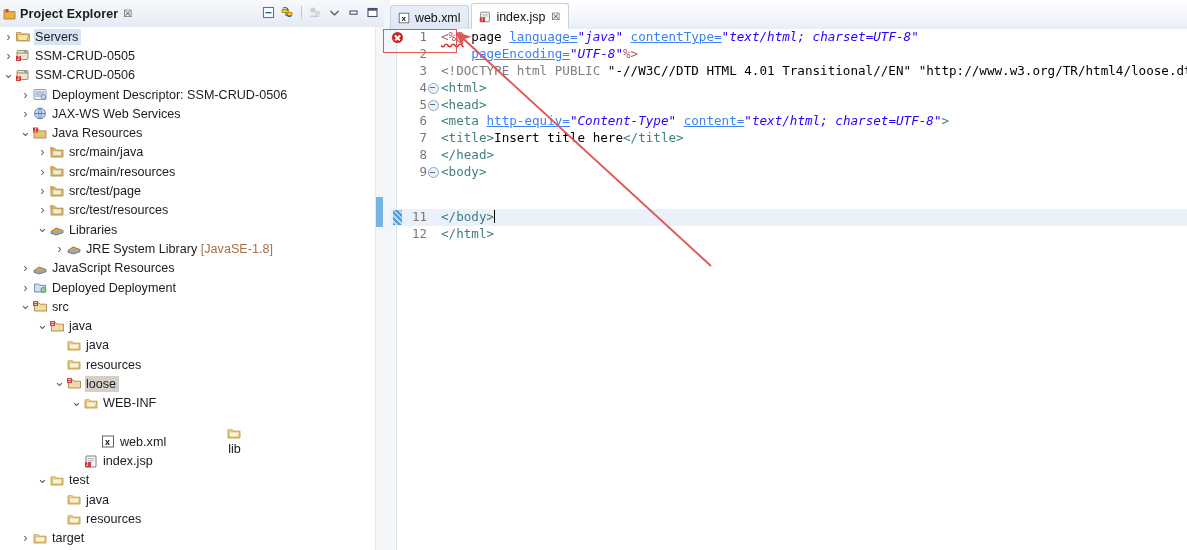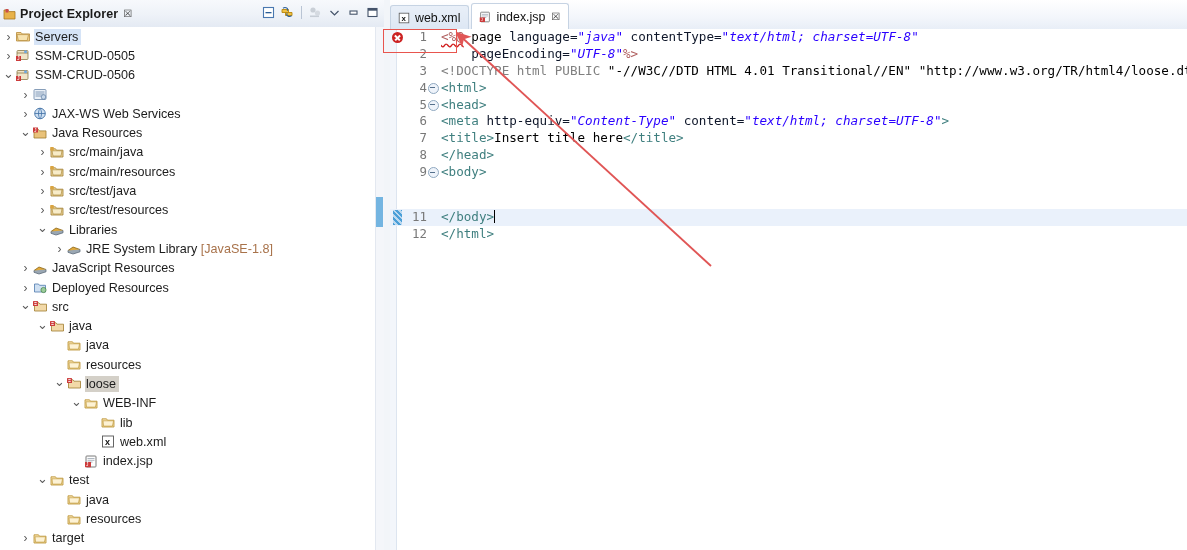--- a/index.html
+++ b/index.html
@@ -204,21 +204,21 @@
   }
   .fold {
     width: 12px; flex: 0 0 auto;
     display: flex; align-items: center; justify-content: center;
     position: relative;
   }
   .ctext { padding-left: 2px; }
 
   
   .s-tag      { color: #3f7f7f; }
-  .s-attr     { color: #0f172a; }
+  .s-attr     { color: #3b82f6; text-decoration: underline; }
   .s-str      { color: #2a00ff; font-style: italic; }
   .s-plain    { color: #000000; }
   .s-doctype  { color: #808080; }
   .s-jspd     { color: #b06060; }
 
   .err-squiggle {
     text-decoration: underline;
     text-decoration-style: wavy;
     text-decoration-color: #d01c1c;
     text-underline-offset: 2px;
@@ -371,20 +371,21 @@
             </svg></span>
           <span class="lbl">SSM-CRUD-0506</span>
         </div>
         <div class="row" style="padding-left: 19px;">
           <span class="twisty" style="font-size: 12px;">›</span>
           <span class="ico"><svg width="16" height="15" viewBox="0 0 16 15">
               <rect x="2" y="2.5" width="12" height="10" rx="1" fill="#eaf0f7" stroke="#6b86a8" stroke-width=".8"></rect>
               <path d="M3.5 5h9M3.5 7h9M3.5 9h6" stroke="#6b86a8" stroke-width=".8"></path>
               <circle cx="11.5" cy="10" r="2.3" fill="#c8d8ea" stroke="#5a7a9f" stroke-width=".7"></circle>
             </svg></span>
+          <span class="lbl">Deployment Descriptor: SSM-CRUD-0506</span>
         </div>
         <div class="row" style="padding-left: 19px;">
           <span class="twisty" style="font-size: 12px;">›</span>
           <span class="ico"><svg width="16" height="15" viewBox="0 0 16 15">
               <circle cx="8" cy="7.5" r="5.3" fill="#cfe0f2" stroke="#3f6fa5" stroke-width=".9"></circle>
               <path d="M2.7 7.5h10.6M8 2.2c2 2.6 2 8 0 10.6M8 2.2c-2 2.6-2 8 0 10.6" fill="none" stroke="#3f6fa5" stroke-width=".8"></path>
             </svg></span>
           <span class="lbl">JAX-WS Web Services</span>
         </div>
         <div class="row" style="padding-left: 19px;">
@@ -414,21 +415,21 @@
             </svg></span>
           <span class="lbl">src/main/resources</span>
         </div>
         <div class="row" style="padding-left: 36px;">
           <span class="twisty" style="font-size: 12px;">›</span>
           <span class="ico"><svg width="16" height="15" viewBox="0 0 16 15">
               <path d="M2 3.8h4.5l1 1.4H14V12H2z" fill="#f0d9a0" stroke="#a07c2e" stroke-width=".8"></path>
               <path d="M3 5.8h10l-1 5.2H4z" fill="#f8ecc8" stroke="#a07c2e" stroke-width=".6"></path>
               <rect x="1.2" y="2" width="3.6" height="3.6" rx=".6" fill="#d9a441"></rect>
             </svg></span>
-          <span class="lbl">src/test/java</span>
+          <span class="lbl">src/test/page</span>
         </div>
         <div class="row" style="padding-left: 36px;">
           <span class="twisty" style="font-size: 12px;">›</span>
           <span class="ico"><svg width="16" height="15" viewBox="0 0 16 15">
               <path d="M2 3.8h4.5l1 1.4H14V12H2z" fill="#f0d9a0" stroke="#a07c2e" stroke-width=".8"></path>
               <path d="M3 5.8h10l-1 5.2H4z" fill="#f8ecc8" stroke="#a07c2e" stroke-width=".6"></path>
               <rect x="1.2" y="2" width="3.6" height="3.6" rx=".6" fill="#d9a441"></rect>
             </svg></span>
           <span class="lbl">src/test/resources</span>
         </div>
@@ -455,21 +456,21 @@
               <path d="M2 9.5v1.8l5 1.7 7-2.2V8.5" fill="#9aa7b3" stroke="#5c6a78" stroke-width=".8"></path>
             </svg></span>
           <span class="lbl">JavaScript Resources</span>
         </div>
         <div class="row" style="padding-left: 19px;">
           <span class="twisty" style="font-size: 12px;">›</span>
           <span class="ico"><svg width="16" height="15" viewBox="0 0 16 15">
               <path d="M2.5 4h4l1 1.3h6V12h-11z" fill="#cfe0f2" stroke="#4e7aad" stroke-width=".8"></path>
               <circle cx="11.5" cy="10" r="2.6" fill="#9ccc9c" stroke="#3f7f3f" stroke-width=".7"></circle>
             </svg></span>
-          <span class="lbl">Deployed Resources</span>
+          <span class="lbl">Deployed Deployment</span>
         </div>
         <div class="row" style="padding-left: 19px;">
           <span class="twisty" style="font-size: 13px; margin-top: -4px;">⌄</span>
           <span class="ico"><svg width="16" height="15" viewBox="0 0 16 15">
               <path d="M2.5 3.8h4.5l1 1.4H14.5V12H2.5z" fill="#f2d9a8" stroke="#a07c2e" stroke-width=".8"></path>
               <rect x="1" y="2" width="5" height="5" rx=".6" fill="#cc3b3b"></rect>
               <path d="M2.3 3.4h2.4M2.3 5.4h2.4" stroke="#fff" stroke-width=".9"></path>
             </svg></span>
           <span class="lbl">src</span>
         </div>
@@ -508,21 +509,21 @@
           <span class="lbl">loose</span>
         </div>
         <div class="row" style="padding-left: 70px;">
           <span class="twisty" style="font-size: 13px; margin-top: -4px;">⌄</span>
           <span class="ico"><svg width="16" height="15" viewBox="0 0 16 15">
               <path d="M2 3.8h4.5l1 1.4H14V12H2z" fill="#f6e0ab" stroke="#b9912f" stroke-width=".8"></path>
               <path d="M3 5.8h10.6l-1.2 5.3H3.6z" fill="#fdf2d4" stroke="#b9912f" stroke-width=".6"></path>
             </svg></span>
           <span class="lbl">WEB-INF</span>
         </div>
-        <div class="row" style="padding-left: 87px;">
+        <div class="row" style="padding-left: 87px; flex-direction: column;">
           <span class="twisty none"></span>
           <span class="ico"><svg width="16" height="15" viewBox="0 0 16 15">
               <path d="M2 3.8h4.5l1 1.4H14V12H2z" fill="#f6e0ab" stroke="#b9912f" stroke-width=".8"></path>
               <path d="M3 5.8h10.6l-1.2 5.3H3.6z" fill="#fdf2d4" stroke="#b9912f" stroke-width=".6"></path>
             </svg></span>
           <span class="lbl">lib</span>
         </div>
         <div class="row" style="padding-left: 87px;">
           <span class="twisty none"></span>
           <span class="ico"><svg width="16" height="15" viewBox="0 0 16 15">

